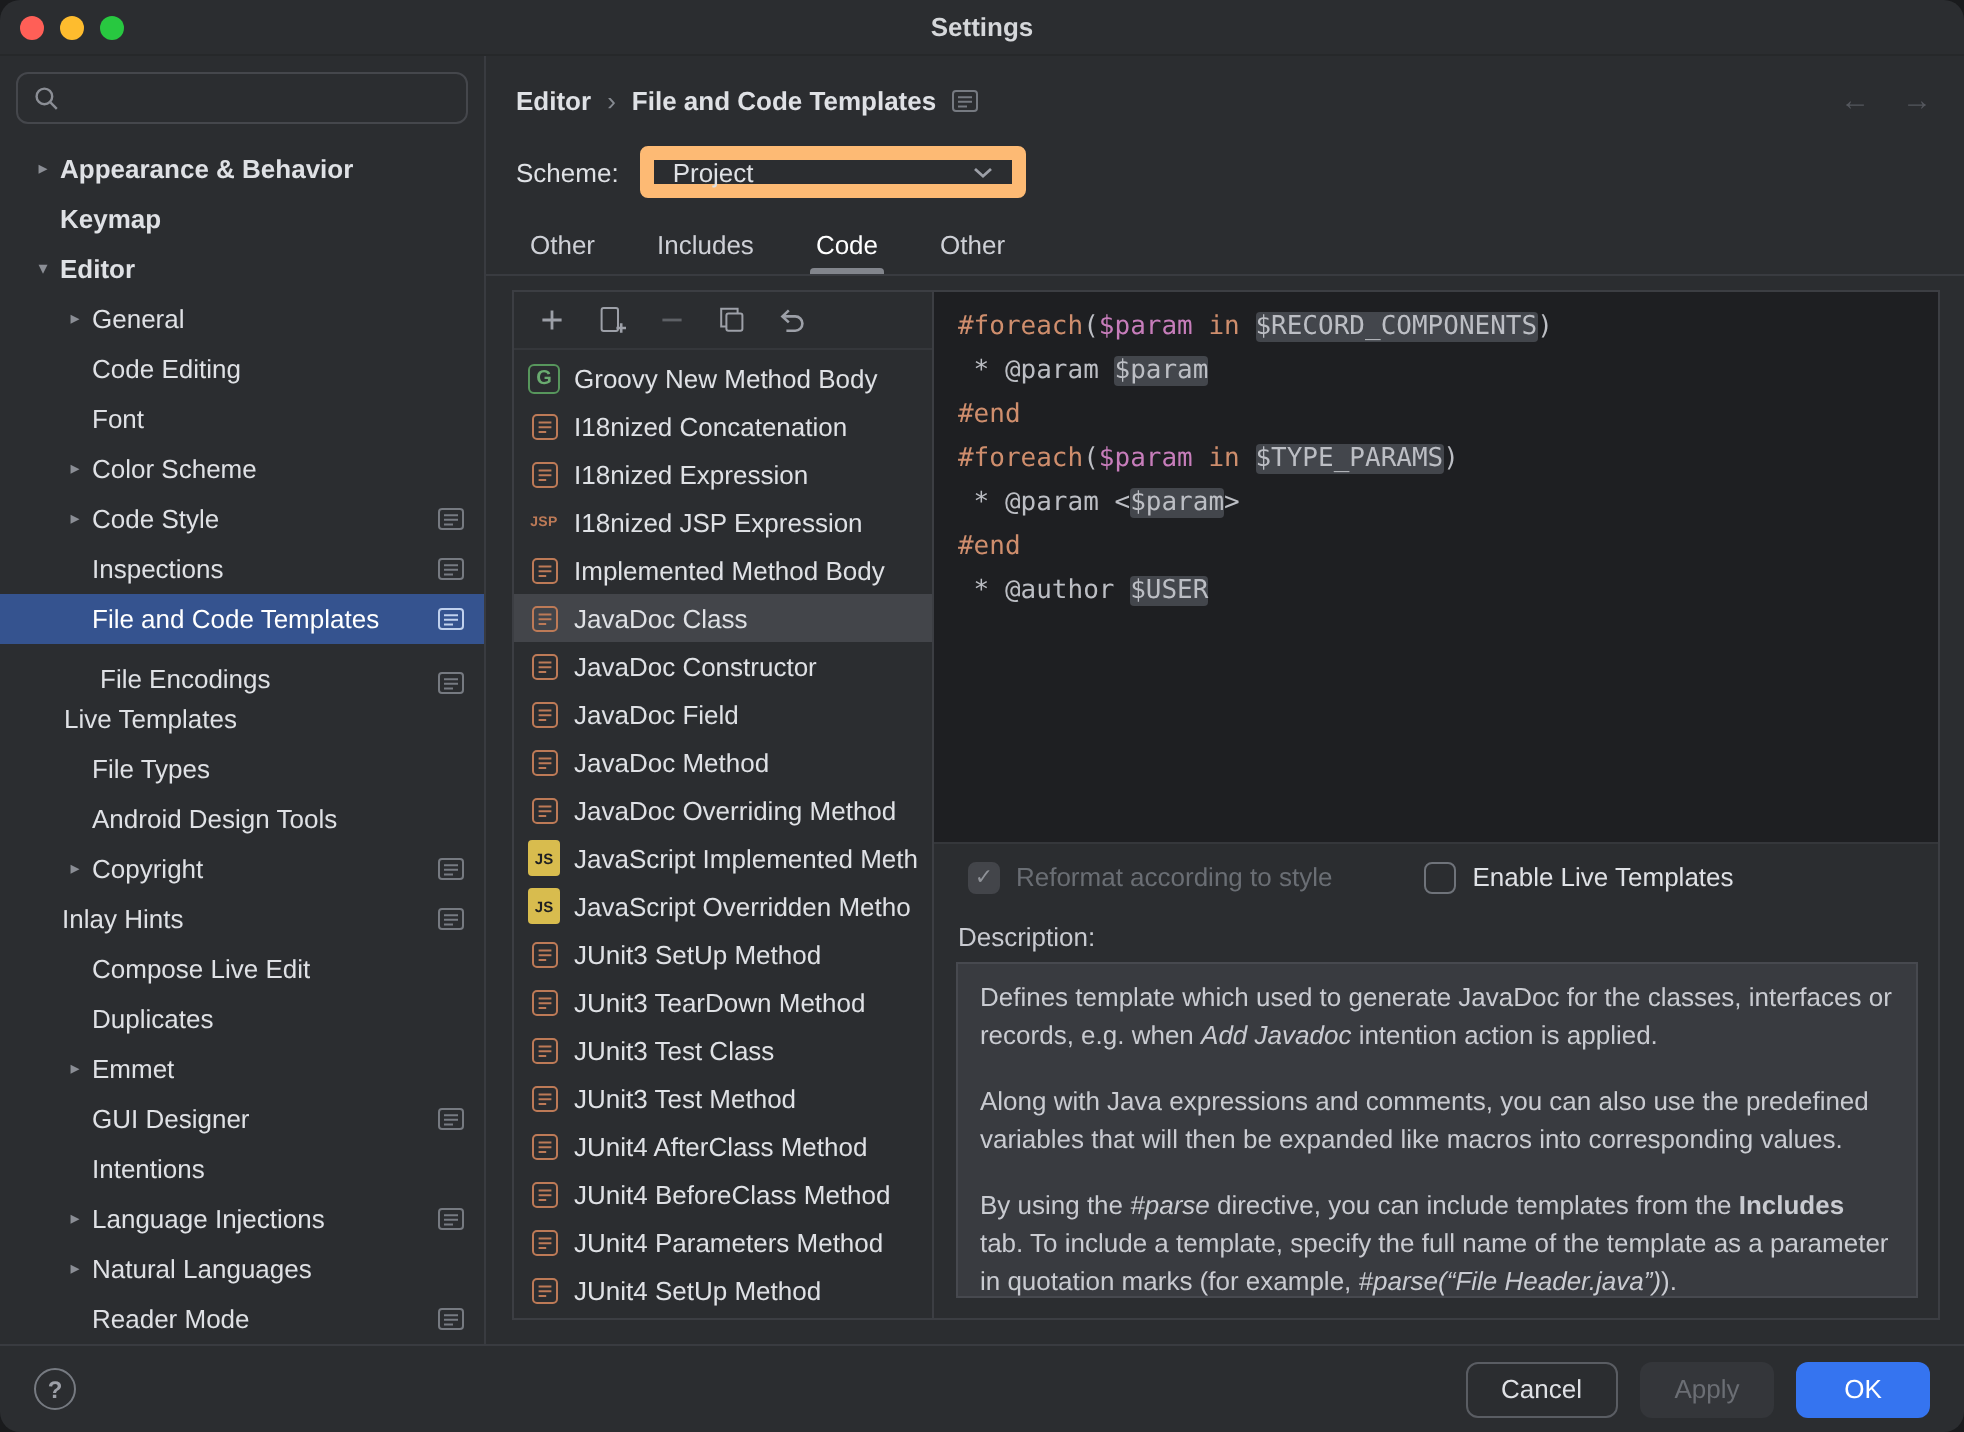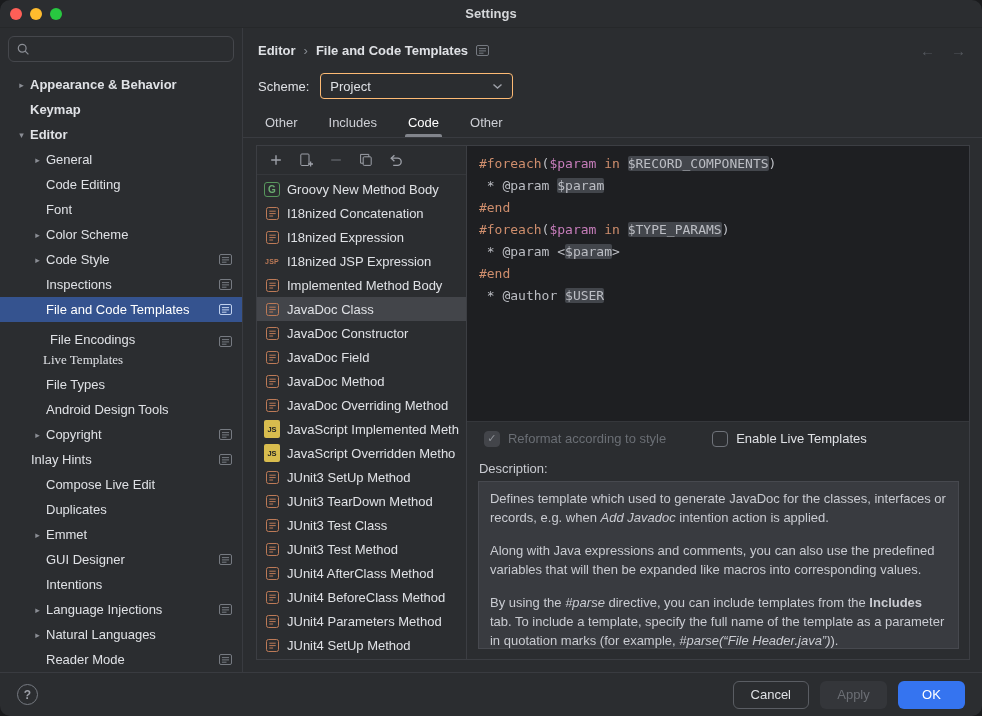--- a/index.html
+++ b/index.html
@@ -28,21 +28,21 @@
   .tree-badge{margin-left:auto;display:flex;color:#767a81;}
   .trow.selected .tree-badge{color:#c0d1ee;}
   .main{flex:1;display:flex;flex-direction:column;min-width:0;}
   
   .header-row{flex:0 0 34px;display:flex;align-items:center;padding:10px 16px 0 15px;}
   .crumb-b{font-weight:bold;}
   .crumb-sep{color:#868a91;margin:0 8px;}
   .crumb-badge{margin-left:8px;display:flex;color:#767a81;}
   .nav-arrows{margin-left:auto;display:flex;gap:16px;color:#55585e;font-size:15px;}
   .scheme-row{flex:0 0 38px;display:flex;align-items:center;gap:11px;padding:10px 16px 0 15px;}
-  .select{width:193px;height:26px;border:1px solid #fdba74;border-radius:4px;display:flex;align-items:center;padding:0 9px;background:#2b2d30;}
+  .select{width:193px;height:26px;border:7px solid #fdba74;border-radius:4px;display:flex;align-items:center;padding:0 9px;background:#2b2d30;}
   .sel-chev{margin-left:auto;display:flex;}
   
   .tabs{flex:0 0 38px;display:flex;align-items:flex-end;padding:0 16px 0 19px;border-bottom:1px solid #393b40;}
   .tab{padding:0 3px;margin-right:25px;height:30px;display:flex;align-items:center;position:relative;color:#ced0d6;}
   .tab.selected{color:#fff;}
   .tab.selected::after{content:"";position:absolute;left:0;right:0;bottom:0;height:3px;background:#82858c;border-radius:2px 2px 0 0;}
   
   .content{flex:1;margin:7px 12px 12px 13px;border:1px solid #3c3e43;display:flex;min-height:0;}
   .list-panel{flex:0 0 203px;border-right:1px solid #3c3e43;display:flex;flex-direction:column;min-height:0;}
   .tpl-toolbar{flex:0 0 29px;display:flex;align-items:center;gap:8px;padding:0 8px;border-bottom:1px solid #35373b;}
@@ -171,21 +171,21 @@
           <div class="trow" style="padding-left: 33px; align-items: flex-end;">
             <span class="chev"></span>
             <span class="tlbl">File Encodings</span>
             <span class="tree-badge">
               <svg width="13" height="11" viewBox="0 0 13 11">
                 <rect x="0.5" y="0.5" width="12" height="10" rx="1.5" fill="none" stroke="currentColor"></rect>
                 <path d="M3 3.6h7M3 5.9h7M3 8.2h4.5" stroke="currentColor" fill="none"></path>
               </svg>
             </span>
           </div>
-          <div class="trow" style="padding-left: 26px; font-family: Liberation Serif, serif;">
+          <div class="trow" style="padding-left: 15px;">
             <span class="chev"></span>
             <span class="tlbl">Live Templates</span>
           </div>
           <div class="trow" style="padding-left: 29px;">
             <span class="chev"></span>
             <span class="tlbl">File Types</span>
           </div>
           <div class="trow" style="padding-left: 29px;">
             <span class="chev"></span>
             <span class="tlbl">Android Design Tools</span>

